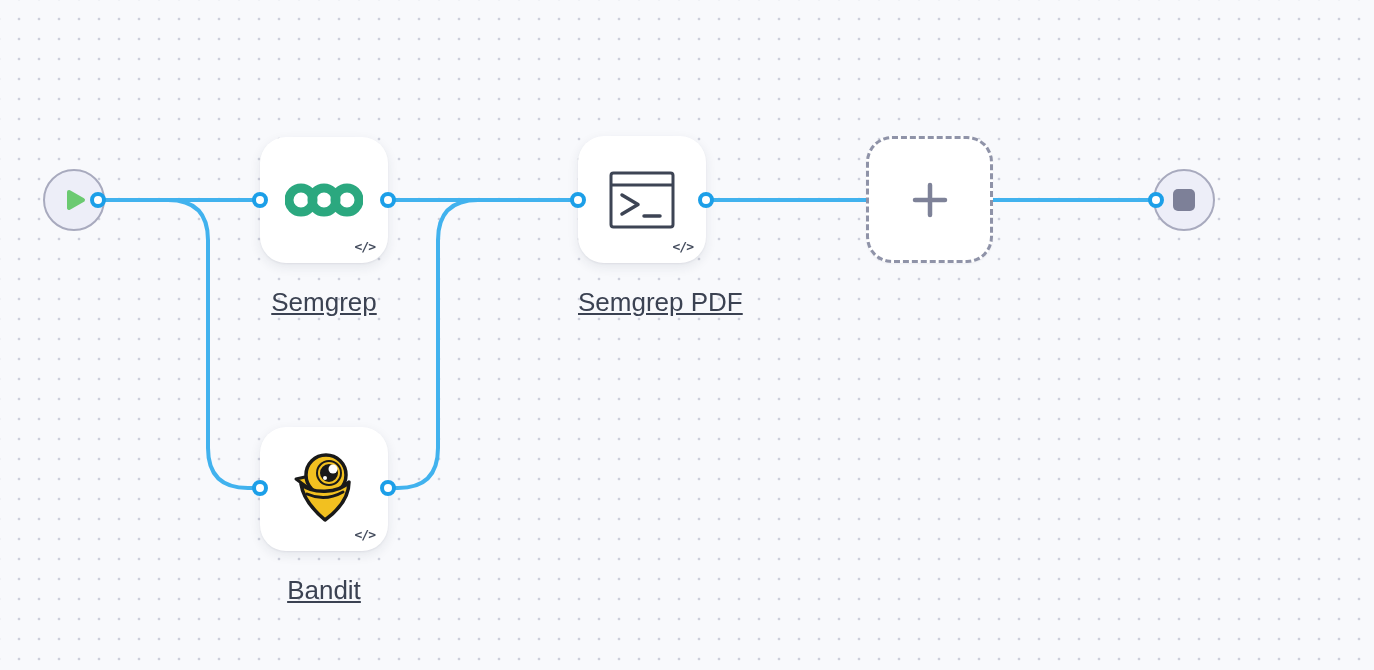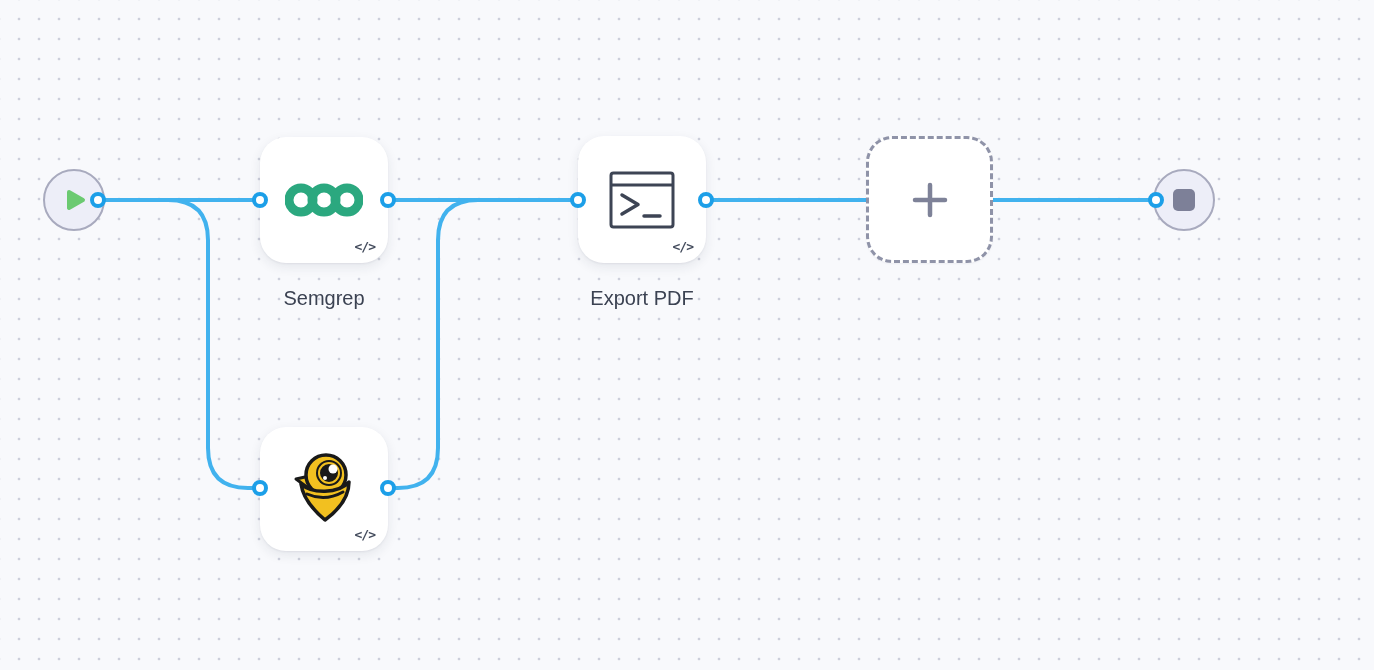--- a/index.html
+++ b/index.html
@@ -28,21 +28,21 @@
     box-sizing: border-box;
     border: 3px dashed #8f93a8;
     box-shadow: 0 1px 2px rgba(30,40,70,0.05);
   }
   .badge {
     position: absolute; right: 13px; bottom: 9px;
     font-family: "DejaVu Sans Mono", monospace;
     font-size: 13px; font-weight: 700; color: #434b5c; letter-spacing: -1px;
   }
   .node-label {
-    margin-top: 24px; font-size: 20px; color: #3b4252; white-space: nowrap;
+    margin-top: 24px; font-size: 26px; color: #3b4252; white-space: nowrap; text-decoration: underline;
   }
   .round-node {
     position: absolute; z-index: 2;
     width: 62px; height: 62px; border-radius: 50%;
     background: #edeef8; border: 2px solid #a8aabe; box-sizing: border-box;
     display: flex; align-items: center; justify-content: center;
   }
   .stop-square { width: 22px; height: 22px; background: #7d8098; border-radius: 5px; }
   .port {
     position: absolute; z-index: 3;
@@ -88,33 +88,34 @@
         <circle cx="34" cy="24" r="20" fill="#f2c020" stroke="#191919" stroke-width="3.5"></circle>
         <circle cx="37" cy="22" r="13" fill="#191919"></circle>
         <circle cx="37" cy="22" r="10" fill="none" stroke="#f2c020" stroke-width="2"></circle>
         <circle cx="41" cy="18" r="4.5" fill="#ffffff"></circle>
         <circle cx="33" cy="27" r="2" fill="#ffffff"></circle>
         <path d="M9 33 C 20 43 46 43 57 31 C 57 46 48 58 33 69 C 20 58 11 47 9 33 Z" fill="#f2c020" stroke="#191919" stroke-width="3.5" stroke-linejoin="round"></path>
         <path d="M15 43 Q 33 51 51 41" fill="none" stroke="#191919" stroke-width="3" stroke-linecap="round"></path>
       </svg>
       <span class="badge">&lt;/&gt;</span>
     </div>
+    <div class="node-label">Bandit</div>
   </div>
 
   <div class="node" style="left:578px; top:136px; width:128px;">
     <div class="card" style="height:127px;">
       <svg width="66" height="58" viewBox="0 0 66 58">
         <rect x="2" y="2" width="62" height="54" rx="2.5" fill="none" stroke="#3d4454" stroke-width="3"></rect>
         <line x1="2" y1="14" x2="64" y2="14" stroke="#3d4454" stroke-width="3"></line>
         <path d="M13 24 L29 33.5 L13 43" fill="none" stroke="#3d4454" stroke-width="3.5" stroke-linecap="round" stroke-linejoin="round"></path>
         <line x1="35" y1="45" x2="51" y2="45" stroke="#3d4454" stroke-width="3.5" stroke-linecap="round"></line>
       </svg>
       <span class="badge">&lt;/&gt;</span>
     </div>
-    <div class="node-label">Export PDF</div>
+    <div class="node-label">Semgrep PDF</div>
   </div>
 
   <div class="node" style="left:866px; top:136px; width:127px;">
     <div class="card dashed" style="width:127px; height:127px;">
       <svg width="38" height="38" viewBox="0 0 38 38">
         <line x1="19" y1="4" x2="19" y2="34" stroke="#7e8298" stroke-width="4.5" stroke-linecap="round"></line>
         <line x1="4" y1="19" x2="34" y2="19" stroke="#7e8298" stroke-width="4.5" stroke-linecap="round"></line>
       </svg>
     </div>
   </div>

